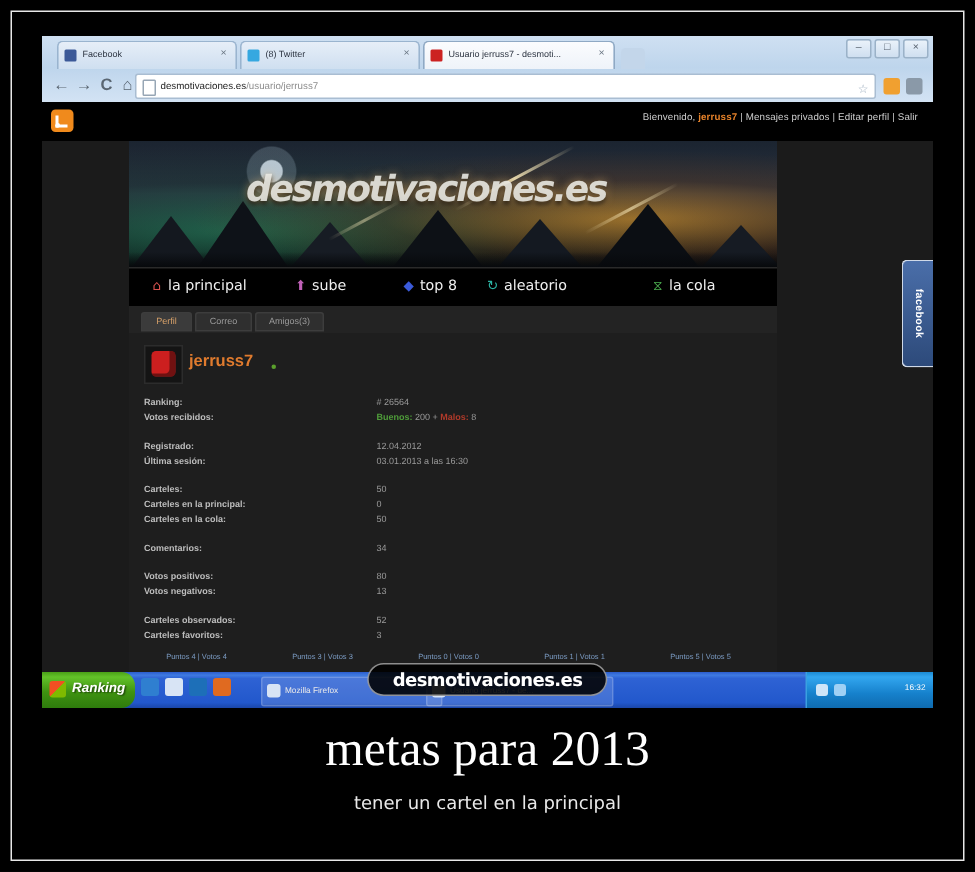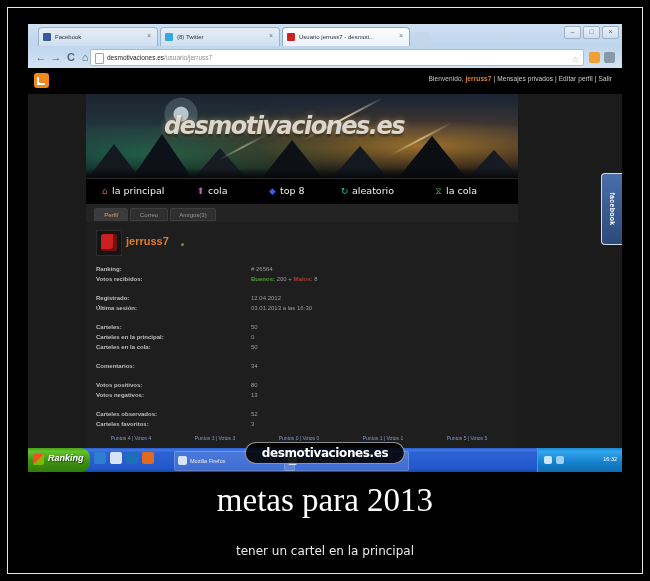--- a/index.html
+++ b/index.html
@@ -130,21 +130,21 @@
   .tray i{position:absolute;top:8px;width:8px;height:8px;border-radius:2px;background:#cfe5f8;}
 
   
   .watermark{position:absolute;left:50%;transform:translateX(-50%);bottom:8px;
      padding:3px 16px;border-radius:12px;background:rgba(0,0,0,.88);border:1px solid rgba(255,255,255,.55);
      font-size:12px;font-weight:bold;color:#fff;white-space:nowrap;letter-spacing:-.4px;font-family:"DejaVu Sans",sans-serif;}
 
   
   .caption{position:absolute;left:0;right:0;top:480px;text-align:center;}
   .cap-title{font-family:"Liberation Serif",serif;font-size:33px;color:#ffffff;line-height:40px;}
-  .cap-sub{font-family:"DejaVu Sans",sans-serif;font-size:12px;color:#e9e9e9;margin-top:24px;}
+  .cap-sub{font-family:"DejaVu Sans",sans-serif;font-size:12px;color:#e9e9e9;margin-top:8px;}
 </style>
 </head>
 <body>
 
 <div id="poster">
   <div id="frame"></div>
 
   <div id="shot">
 
     <div class="win">
@@ -222,26 +222,26 @@
 
         <div class="fbtab">
           <span>facebook</span>
         </div>
 
         <div class="mainnav">
           <div class="navitem" style="left:14px;">
             <span class="gly" style="color:#d9534f;">⌂</span><span>la principal</span>
           </div>
           <div class="navitem" style="left:110px;">
-            <span class="gly" style="color:#c060b8;">⬆</span><span>cola</span>
+            <span class="gly" style="color:#c060b8;">⬆</span><span>sube</span>
           </div>
           <div class="navitem" style="left:182px;">
             <span class="gly" style="color:#3b5bdb;">◆</span><span>top 8</span>
           </div>
-          <div class="navitem" style="left:254px;">
+          <div class="navitem" style="left:238px;">
             <span class="gly" style="color:#2bb3a3;">↻</span><span>aleatorio</span>
           </div>
           <div class="navitem" style="left:348px;">
             <span class="gly" style="color:#4caf50;">⧖</span><span>la cola</span>
           </div>
         </div>
 
         <div class="content">
 
           <div class="ptabs">

